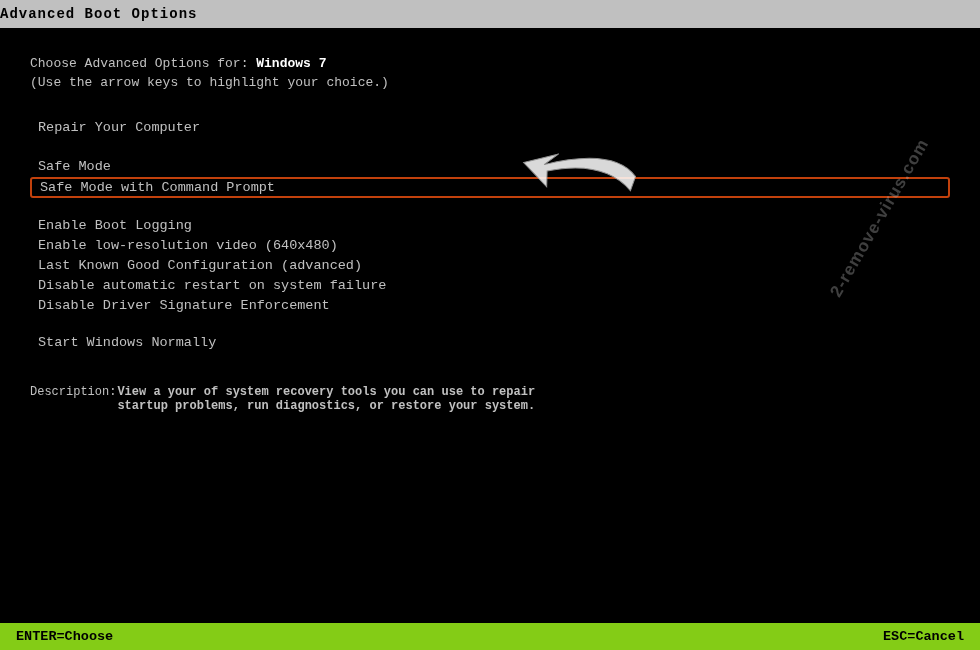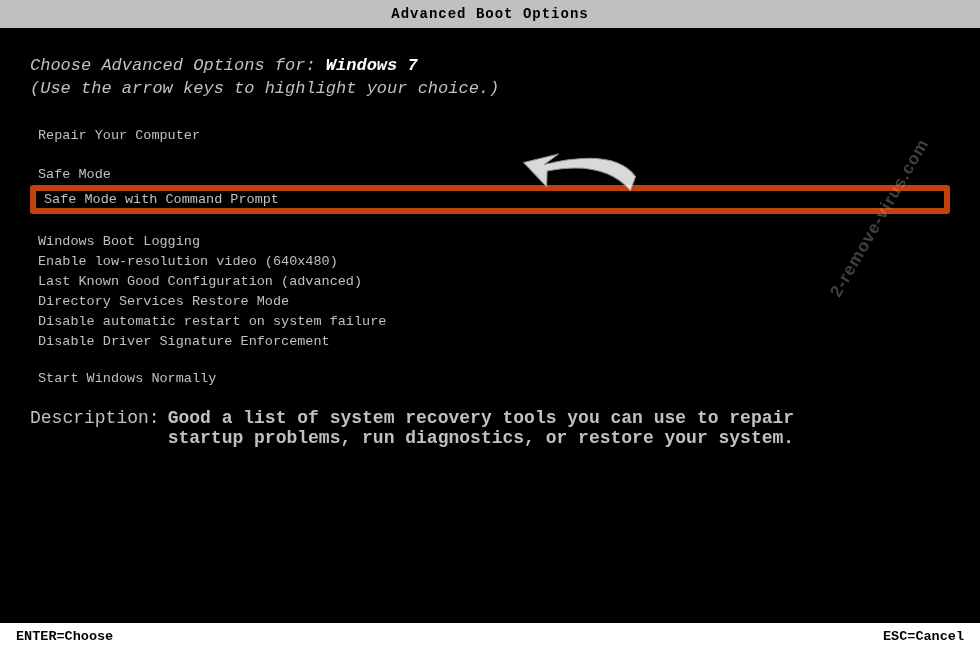--- a/index.html
+++ b/index.html
@@ -14,37 +14,35 @@
       background: #000;
       font-family: 'Courier New', Courier, monospace;
       color: #c0c0c0;
       overflow: hidden;
       position: relative;
     }
 
     .title-bar {
       background: #c0c0c0;
       color: #000;
-      text-align: center;
       padding: 6px 0;
       font-size: 14px;
       font-weight: bold;
       letter-spacing: 1px;
     }
 
     .main-content {
       padding: 28px 30px 10px 30px;
       position: relative;
     }
 
     .intro-line {
-      font-size: 17px;
+      font-size: 13px;
       margin-bottom: 4px;
       color: #c0c0c0;
-      font-style: italic;
     }
 
     .intro-line span.bold {
       font-weight: bold;
       color: #fff;
     }
 
     .menu-section {
       margin-top: 28px;
     }
@@ -53,21 +51,21 @@
       font-size: 13.5px;
       padding: 2px 8px;
       margin-bottom: 1px;
       color: #c0c0c0;
       display: block;
       cursor: pointer;
     }
 
     .menu-item.highlighted {
       background: transparent;
-      border: 6px solid #c2410c;
+      border: 2px solid #c2410c;
       border-radius: 3px;
       color: #c0c0c0;
       padding: 1px 8px;
     }
 
     .menu-item.repair {
       margin-bottom: 20px;
     }
 
     .menu-item.spacing-top {
@@ -91,43 +89,43 @@
 
     .arrow-graphic {
       position: absolute;
       right: 320px;
       top: 100px;
       width: 160px;
       height: 100px;
     }
 
     .description-section {
-      margin-top: 20px;
+      margin-top: 33px;
       display: flex;
-      gap: 8px;
-      font-size: 18px;
+      gap: 1px;
+      font-size: 12px;
     }
 
     .description-label {
       color: #c0c0c0;
       white-space: nowrap;
       font-weight: normal;
     }
 
     .description-text {
       color: #c0c0c0;
       font-weight: bold;
     }
 
     .status-bar {
       position: absolute;
       bottom: 0;
       left: 0;
       right: 0;
-      background: #ffffff;
+      background: #84cc16;
       color: #000;
       display: flex;
       justify-content: space-between;
       padding: 6px 16px;
       font-size: 13.5px;
       font-weight: bold;
       font-family: 'Courier New', Courier, monospace;
     }
   </style>
 </head>
@@ -149,33 +147,32 @@
 
         <path d="M 130 30 Q 100 10, 40 50 L 50 35 L 20 55 L 50 70 L 45 55 Q 95 25 130 45 Z" fill="white" stroke="#aaa" stroke-width="1"></path>
       </g>
     </svg>
   </div>
 
   <div class="menu-section">
     <span class="menu-item repair">Repair Your Computer</span>
     <span class="menu-item">Safe Mode</span>
     <span class="menu-item highlighted">Safe Mode with Command Prompt</span>
-    <span class="menu-item spacing-top">Windows Boot Logging</span>
+    <span class="menu-item spacing-top">Enable Boot Logging</span>
     <span class="menu-item">Enable low-resolution video (640x480)</span>
     <span class="menu-item">Last Known Good Configuration (advanced)</span>
-    <span class="menu-item">Directory Services Restore Mode</span>
     <span class="menu-item">Disable automatic restart on system failure</span>
     <span class="menu-item">Disable Driver Signature Enforcement</span>
     <span class="menu-item spacing-top">Start Windows Normally</span>
   </div>
 
   <div class="description-section">
     <span class="description-label">Description:</span>
     <div>
-      <div class="description-text">Good a list of system recovery tools you can use to repair</div>
+      <div class="description-text">View a your of system recovery tools you can use to repair</div>
       <div class="description-text">startup problems, run diagnostics, or restore your system.</div>
     </div>
   </div>
 
   <div class="watermark">2-remove-virus.com</div>
 
 </div>
 
 <div class="status-bar">
   <span>ENTER=Choose</span>

